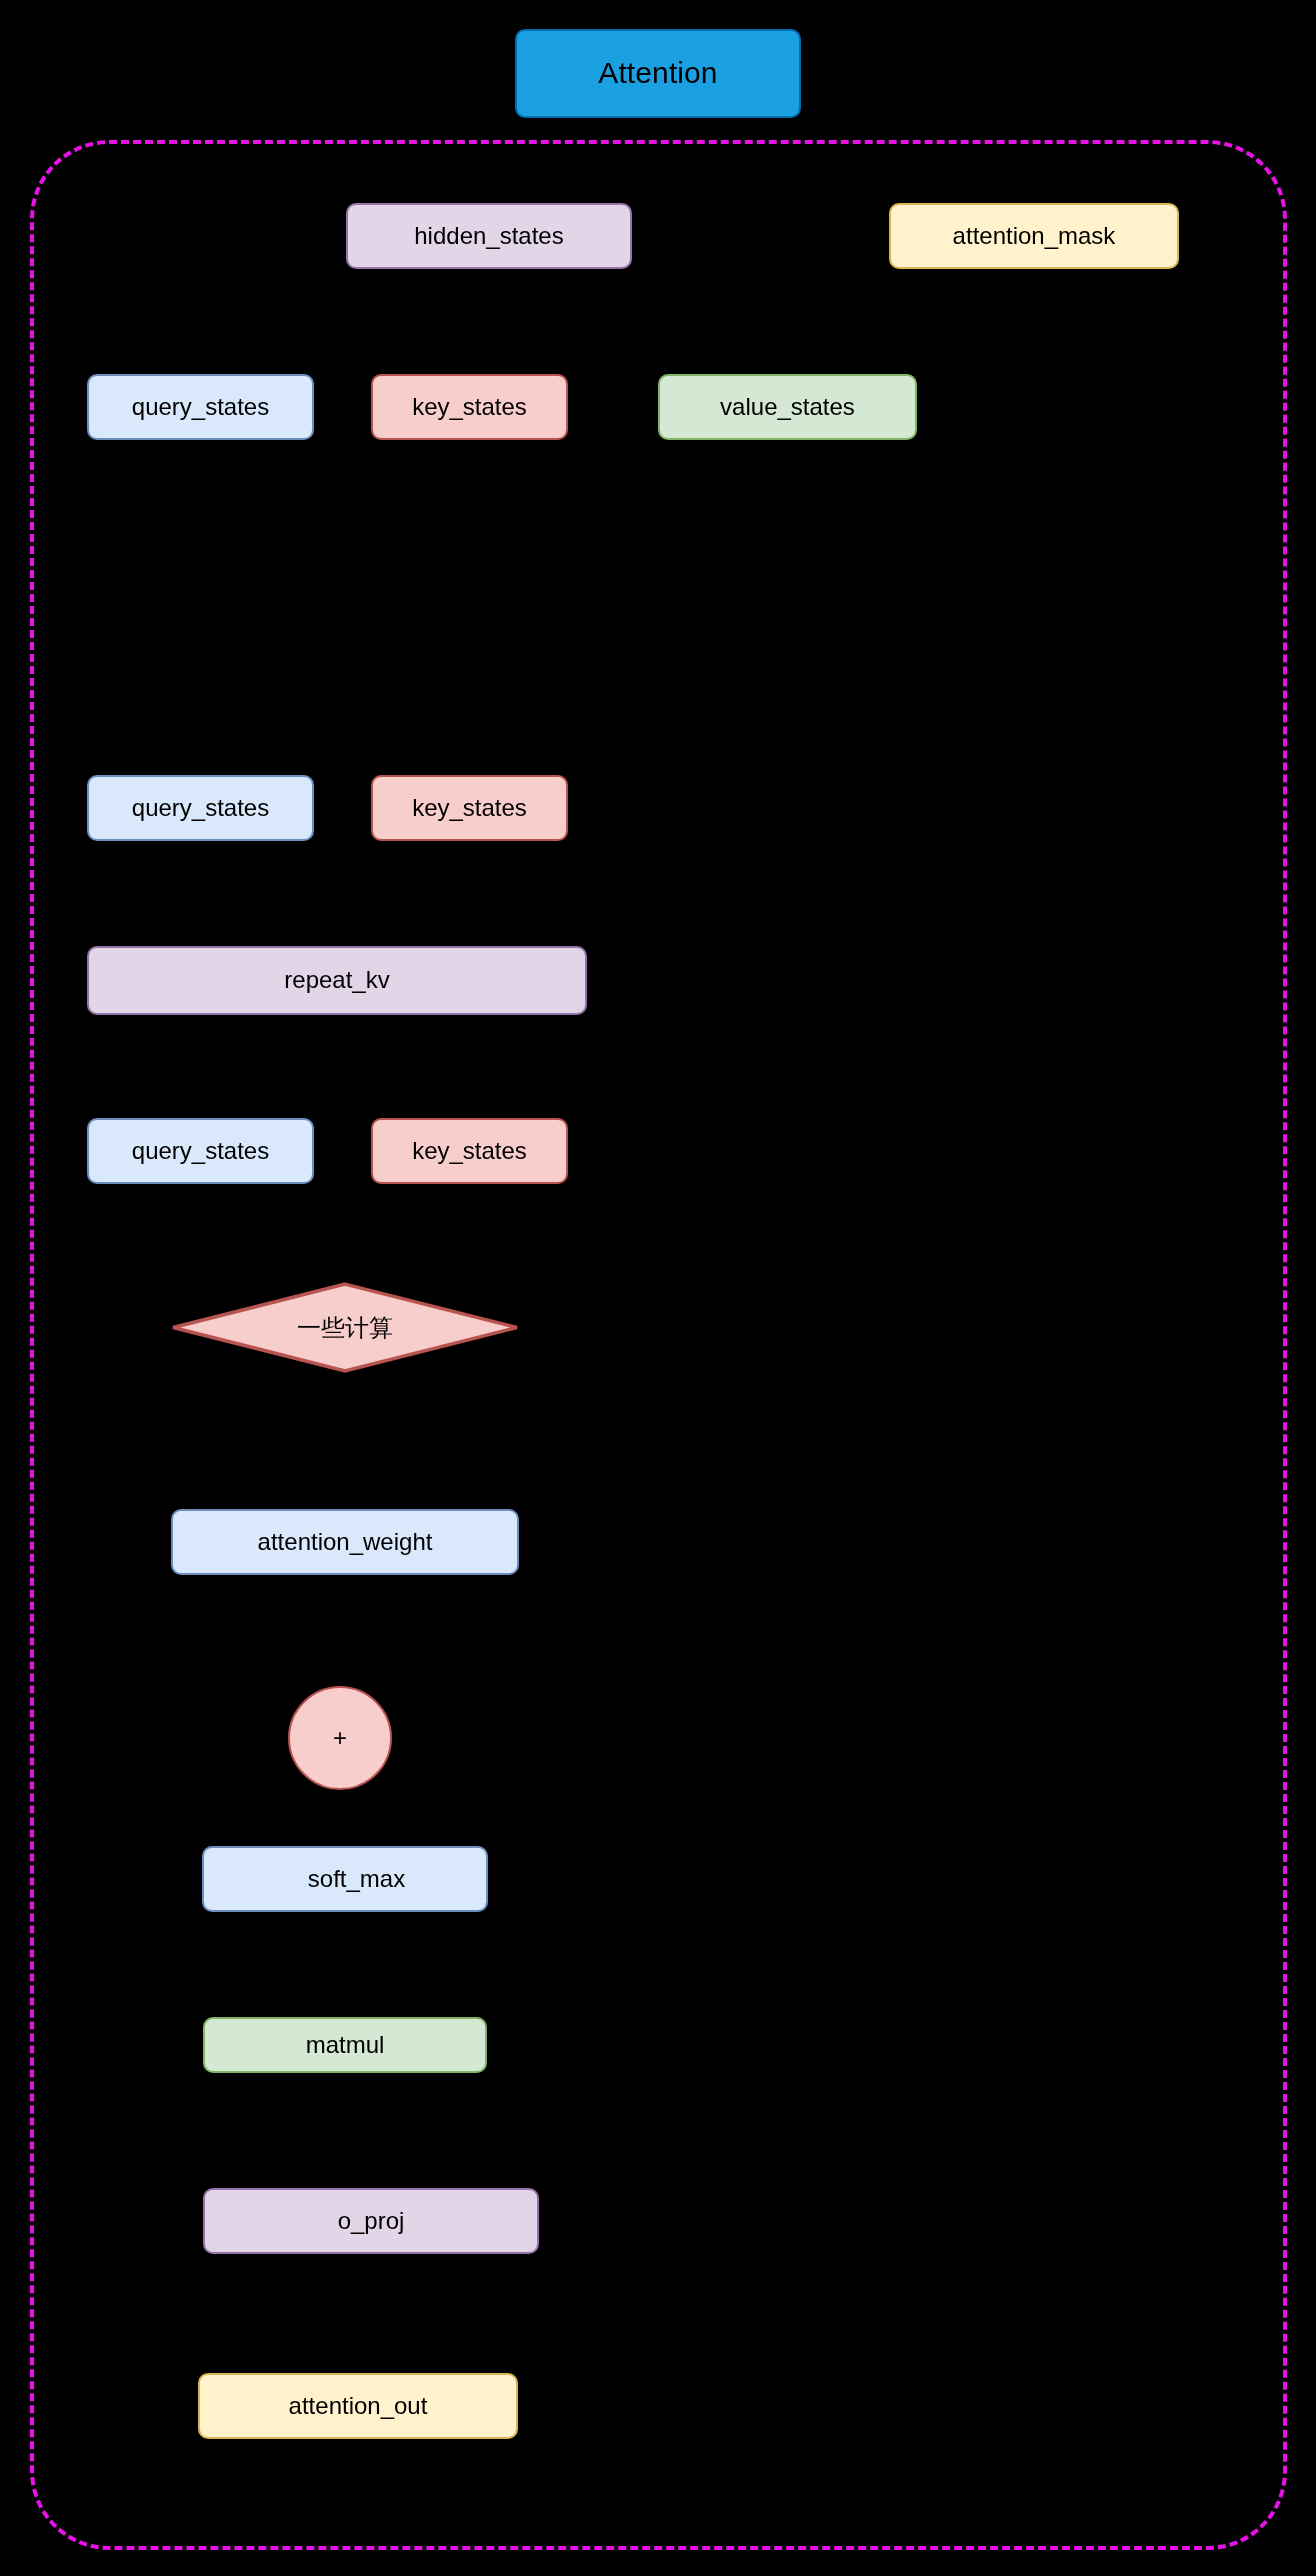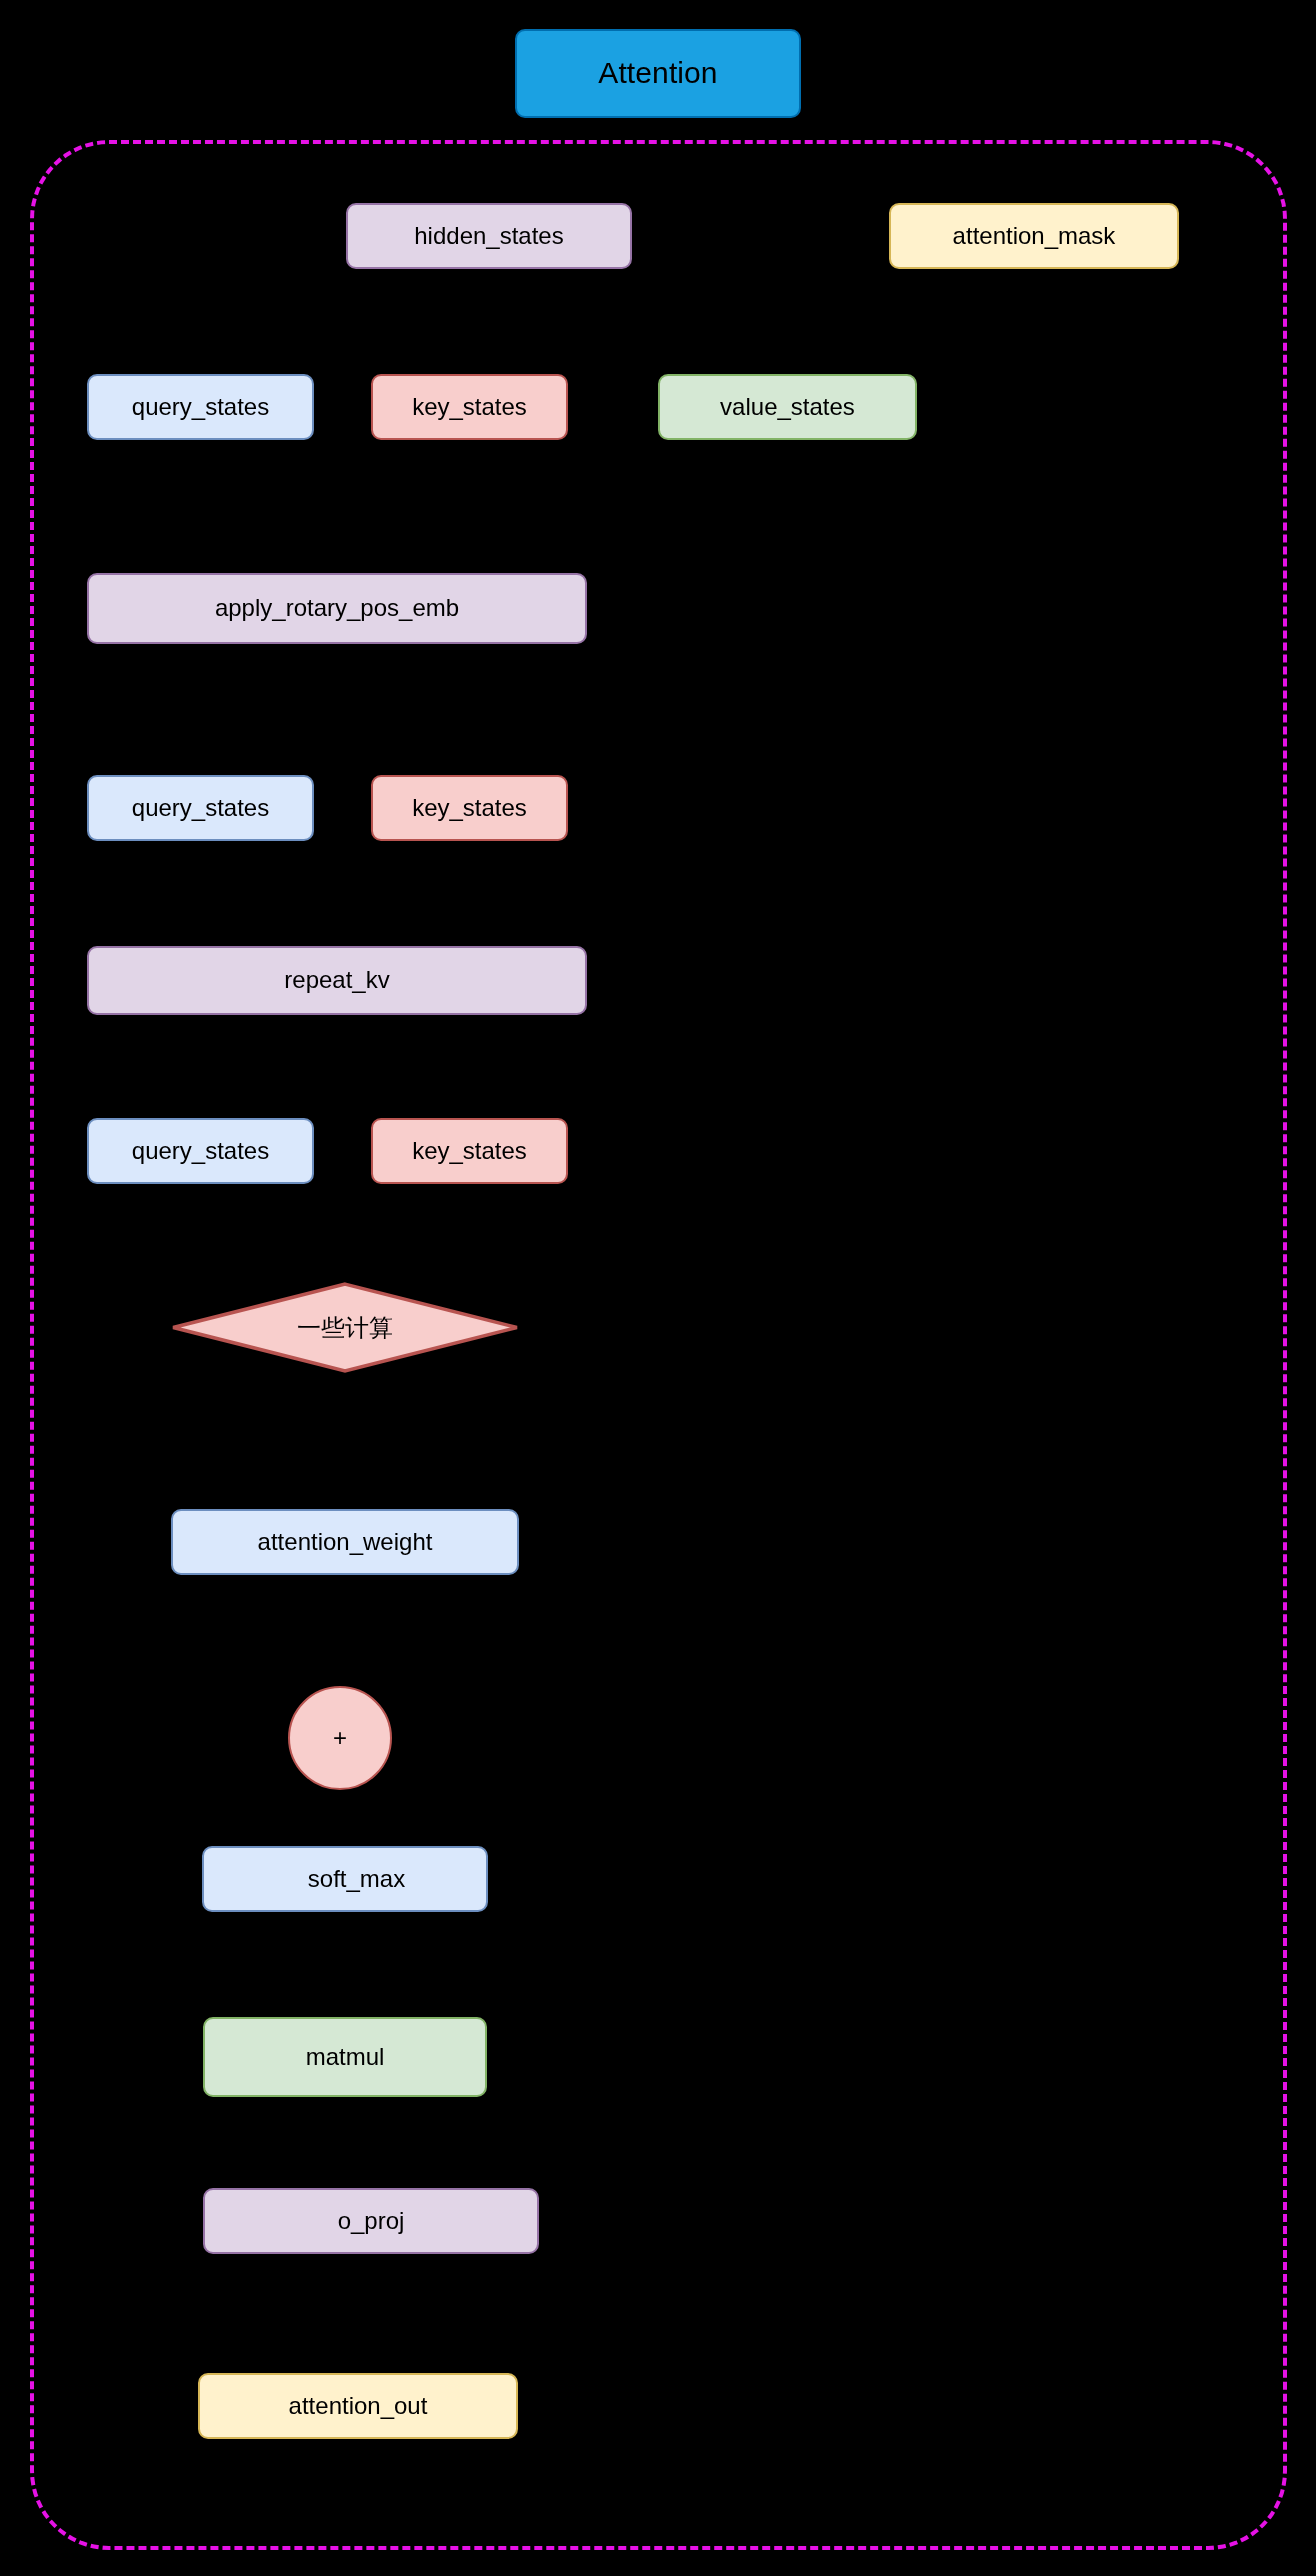--- a/index.html
+++ b/index.html
@@ -128,21 +128,20 @@
   <div class="node fill-purple" style="left:346px; top:203px; width:286px; height:66px;">hidden_states</div>
 
   <div class="node fill-yellow" style="left:889px; top:203px; width:290px; height:66px;">attention_mask</div>
 
   <div class="node fill-blue" style="left:87px; top:374px; width:227px; height:66px;">query_states</div>
 
   <div class="node fill-red" style="left:371px; top:374px; width:197px; height:66px;">key_states</div>
 
   <div class="node fill-green" style="left:658px; top:374px; width:259px; height:66px;">value_states</div>
 
-  <div class="node fill-purple" style="left:87px; top:573px; width:500px; height:71px;">apply_rotary_pos_emb</div>
 
   <div class="node fill-blue" style="left:87px; top:775px; width:227px; height:66px;">query_states</div>
 
   <div class="node fill-red" style="left:371px; top:775px; width:197px; height:66px;">key_states</div>
 
   <div class="node fill-purple" style="left:87px; top:946px; width:500px; height:69px;">repeat_kv</div>
 
   <div class="node fill-blue" style="left:87px; top:1118px; width:227px; height:66px;">query_states</div>
 
   <div class="node fill-red" style="left:371px; top:1118px; width:197px; height:66px;">key_states</div>
@@ -153,20 +152,20 @@
     </svg>
     <span class="diamond-label">一些计算</span>
   </div>
 
   <div class="node fill-blue" style="left:171px; top:1509px; width:348px; height:66px;">attention_weight</div>
 
   <div class="circle" style="left:288px; top:1686px; width:104px; height:104px;">+</div>
 
   <div class="node fill-blue" style="left:202px; top:1846px; width:286px; height:66px;padding-left:23px;">soft_max</div>
 
-  <div class="node fill-green" style="left:203px; top:2017px; width:284px; height:80px;">matmul</div>
+  <div class="node fill-green" style="left:203px; top:2017px; width:284px; height:56px;">matmul</div>
 
   <div class="node fill-purple" style="left:203px; top:2188px; width:336px; height:66px;">o_proj</div>
 
   <div class="node fill-yellow" style="left:198px; top:2373px; width:320px; height:66px;">attention_out</div>
 
 </div>
 
 
 </body></html>

